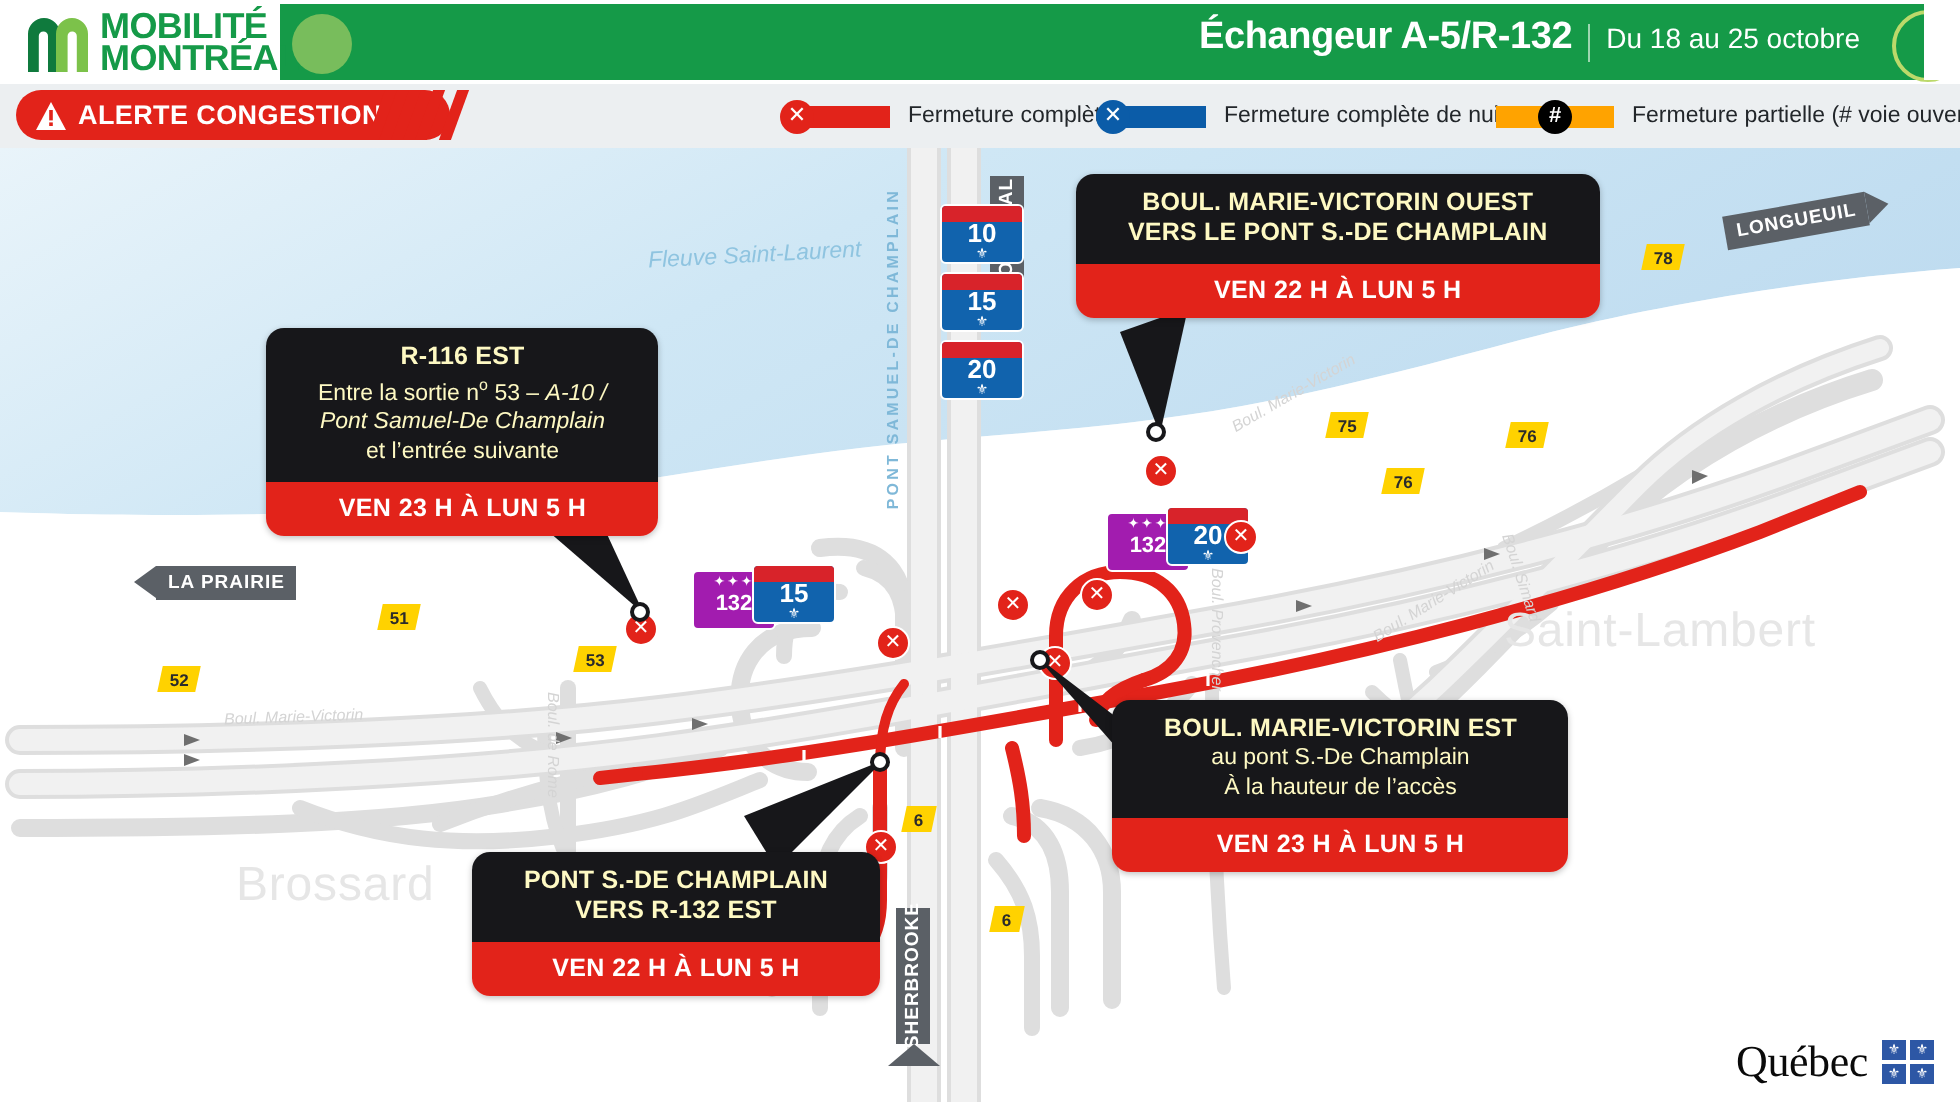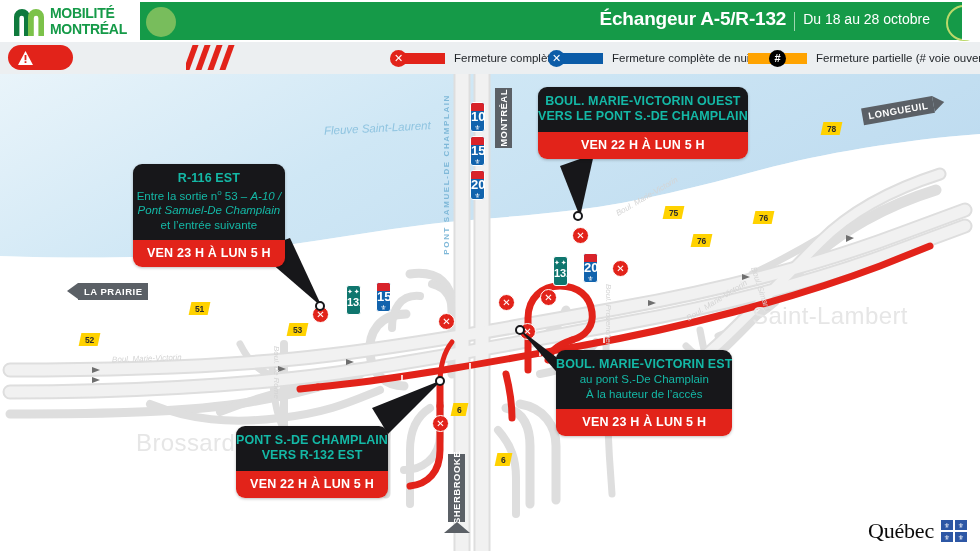--- a/index.html
+++ b/index.html
@@ -11,21 +11,21 @@
   .hdr{position:absolute;left:0;top:0;width:980px;height:42px;background:#ffffff;}
   .hdr-green{position:absolute;left:140px;top:2px;width:840px;height:38px;background:#159a48;}
   .hdr-circle{position:absolute;left:146px;top:7px;width:30px;height:30px;border-radius:50%;
               background:#78bd5c;}
   .hdr-circle-r{position:absolute;left:946px;top:5px;width:32px;height:32px;border-radius:50%;
               border:2px solid #bcd96a;background:transparent;}
   .hdr-circle-rmask{position:absolute;left:962px;top:2px;width:20px;height:38px;background:#ffffff;}
   .logo{position:absolute;left:12px;top:5px;width:130px;height:34px;}
   .logo-m{position:absolute;left:0;top:2px;width:34px;height:30px;}
   .logo-txt{position:absolute;left:38px;top:1px;color:#159a48;font-weight:bold;
-            font-size:14px;line-height:15.5px;letter-spacing:-0.3px;}
+            font-size:18px;line-height:15.5px;letter-spacing:-0.3px;}
   .hdr-title{position:absolute;right:50px;top:8px;color:#fff;text-align:right;white-space:nowrap;}
   .hdr-title b{font-size:19px;font-weight:bold;letter-spacing:-0.2px;vertical-align:middle;}
   .hdr-sep{display:inline-block;width:1px;height:19px;background:#9ed6b0;margin:0 8px;
            vertical-align:middle;position:relative;top:2px;}
   .hdr-date{font-size:14px;vertical-align:middle;}
 
   
   .legendbar{position:absolute;left:0;top:42px;width:980px;height:32px;background:#eceff1;}
   .alert{position:absolute;left:8px;top:45px;height:25px;background:#e2231a;
          border-radius:13px;padding:0 34px 0 10px;display:flex;align-items:center;}
@@ -70,44 +70,44 @@
   .dest-arrow-d{position:absolute;left:-4.5px;bottom:-11px;width:0;height:0;
         border-left:13px solid transparent;border-right:13px solid transparent;
         border-top:11px solid #5b6066;}
 
   
   .exitb{position:absolute;background:#ffd200;color:#2b2b2b;font-size:8.5px;font-weight:bold;
          padding:1.5px 5px 1.5px 5px;transform:skewX(-12deg);}
   .exitb span{display:block;transform:skewX(12deg);}
 
   
-  .shield{position:absolute;width:15px;height:30px;}
+  .shield{position:absolute;width:42px;height:30px;}
   .sh-a{background:#1163ad;border:1.5px solid #fff;border-radius:3px;width:100%;height:100%;
         box-sizing:border-box;position:relative;overflow:hidden;}
   .sh-a .top{position:absolute;left:0;top:0;width:100%;height:8px;background:#d8232a;}
   .sh-a .num{position:absolute;left:0;top:7px;width:100%;text-align:center;color:#fff;
         font-size:13px;font-weight:bold;line-height:14px;}
   .sh-a .fleur{position:absolute;left:0;bottom:0px;width:100%;text-align:center;color:#fff;
         font-size:7px;line-height:7px;}
-  .sh-r{background:#0f766e;border:1.5px solid #fff;border-radius:3px;width:100%;height:100%;
+  .sh-r{background:#a21caf;border:1.5px solid #fff;border-radius:3px;width:100%;height:100%;
         box-sizing:border-box;position:relative;overflow:hidden;}
   .sh-r .stars{position:absolute;left:0;top:2px;width:100%;text-align:center;color:#fff;
         font-size:7px;letter-spacing:1px;line-height:7px;}
   .sh-r .num{position:absolute;left:0;top:9px;width:100%;text-align:center;color:#fff;
         font-size:13px;font-weight:bold;line-height:14px;}
 
   
   .xmark{position:absolute;width:15px;height:15px;border-radius:50%;background:#e2231a;
          border:1.6px solid #fff;display:flex;align-items:center;justify-content:center;
          color:#fff;font-size:10px;font-weight:bold;line-height:1;}
 
   
   .callout{position:absolute;border-radius:9px;overflow:hidden;width:max-content;
            box-shadow:0 1px 3px rgba(0,0,0,.25);}
-  .co-top{background:#17171a;color:#14b8a6;padding:7px 0 8px;text-align:center;}
+  .co-top{background:#17171a;color:#fef9c3;padding:7px 26px 8px;text-align:center;}
   .co-t1{font-size:12.5px;font-weight:bold;letter-spacing:0.1px;line-height:15px;}
   .co-t2{font-size:11.5px;line-height:14.5px;font-weight:normal;}
   .co-t2 i{font-style:italic;}
   .co-bot{background:#e2231a;color:#fff;text-align:center;font-weight:bold;font-size:12.5px;
           padding:6px 14px 7px;letter-spacing:0.2px;}
 
   .leader{position:absolute;}
 
   
   .qc{position:absolute;left:868px;top:518px;display:flex;align-items:center;}
@@ -134,34 +134,35 @@
         <path d="M2 29 L2 10 A8 8 0 0 1 18 10 L18 29 L12 29 L12 11 A2.3 2.3 0 0 0 7.4 11 L7.4 29 Z" fill="#0f7a3d"></path>
         <path d="M16 29 L16 10 A8 8 0 0 1 32 10 L32 29 L26.4 29 L26.4 11 A2.3 2.3 0 0 0 21.8 11 L21.8 29 Z" fill="#7cc24a"></path>
       </svg>
       <div class="logo-txt">
         <div>MOBILITÉ</div>
         <div>MONTRÉAL</div>
       </div>
     </div>
 
     <div class="hdr-title">
-      <b>Échangeur A-5/R-132</b><span class="hdr-sep"></span><span class="hdr-date">Du 18 au 28 octobre</span>
+      <b>Échangeur A-5/R-132</b><span class="hdr-sep"></span><span class="hdr-date">Du 18 au 25 octobre</span>
     </div>
   </div>
 
   <div class="legendbar"></div>
 
   <div class="alert">
     <span class="alert-tri">
       <svg viewBox="0 0 15 14" width="15" height="14">
           <path d="M7.5 0 L15 14 L0 14 Z" fill="#fff"></path>
           <rect x="6.6" y="4" width="1.8" height="5.2" fill="#e2231a"></rect>
           <rect x="6.6" y="10.2" width="1.8" height="1.8" fill="#e2231a"></rect>
         </svg>
     </span>
+    <span class="alert-label">ALERTE CONGESTION</span>
   </div>
   <div class="alert-slash">
     <i style="left:2px"></i>
       <i style="left:14px"></i>
       <i style="left:26px"></i>
       <i style="left:38px"></i>
   </div>
 
   <div class="lg" style="left:390px">
     <span class="lg-badge" style="background:#e2231a">✕</span>
@@ -295,21 +296,21 @@
         <polygon points="278,292 286,295 278,298"></polygon>
         <polygon points="346,285 354,288 346,291"></polygon>
         <polygon points="648,232 656,229 648,226"></polygon>
         <polygon points="742,206 750,203 742,200"></polygon>
         <polygon points="846,168 854,164 846,161"></polygon>
       </g>
     </svg>
 
     <div class="mlab river" style="left:324px;top:48px;transform:rotate(-3deg);">Fleuve Saint-Laurent</div>
 
-    <div class="mlab city" style="left:118px;top:355px;margin-left:18px;">Brossard</div>
+    <div class="mlab city" style="left:118px;top:355px;">Brossard</div>
     <div class="mlab city" style="left:752px;top:228px;">Saint-Lambert</div>
 
     <div class="mlab vert-blue" style="left:442px;top:20px;writing-mode:vertical-rl;transform:rotate(180deg);">PONT SAMUEL-DE CHAMPLAIN</div>
 
     <div class="mlab street" style="left:112px;top:280px;transform:rotate(-2deg);">Boul. Marie-Victorin</div>
     <div class="mlab street" style="left:272px;top:272px;writing-mode:vertical-rl;transform:rotate(180deg) rotate(180deg);">Boul. de Rome</div>
     <div class="mlab street" style="left:612px;top:118px;transform:rotate(-30deg);">Boul. Marie-Victorin</div>
     <div class="mlab street" style="left:682px;top:222px;transform:rotate(-32deg);">Boul. Marie-Victorin</div>
     <div class="mlab street" style="left:756px;top:192px;writing-mode:vertical-rl;transform:rotate(-18deg);">Boul. Simard</div>
     <div class="mlab street" style="left:604px;top:210px;writing-mode:vertical-rl;">Boul. Provencher</div>

